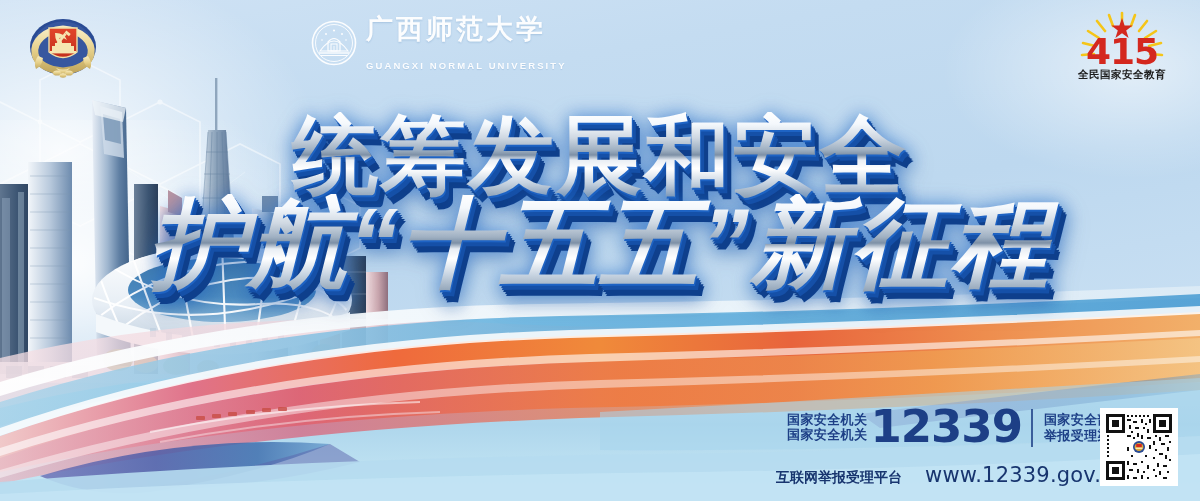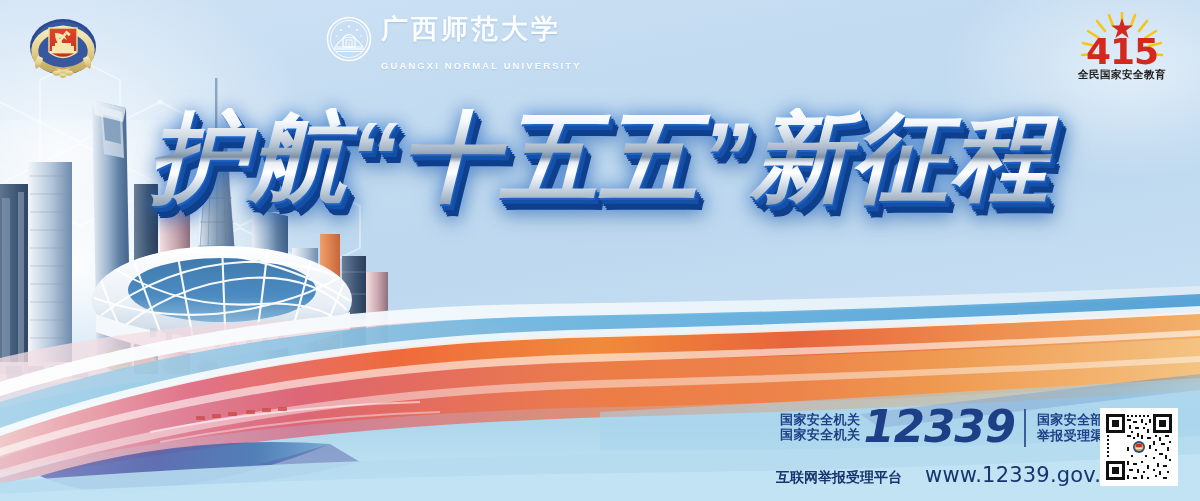--- a/index.html
+++ b/index.html
@@ -36,21 +36,21 @@
   .ribbon{position:absolute;left:0;bottom:0;width:1200px;height:215px;}
 
   .lowerwash{
     position:absolute;left:0;bottom:0;width:1200px;height:118px;
     background:linear-gradient(180deg,#b9dcee 0%, #aed6ec 35%, #bfe2f2 75%, #cdeaf6 100%);
   }
 
   
   .police-emblem{position:absolute;left:20px;top:16px;width:86px;height:62px;}
 
-  .uni-logo{position:absolute;left:326px;top:16px;display:flex;align-items:flex-start;gap:9px;opacity:.95;}
+  .uni-logo{position:absolute;left:311px;top:16px;display:flex;align-items:center;gap:9px;opacity:.95;}
   .uni-mark{width:46px;height:46px;flex:0 0 46px;}
   .uni-text{display:flex;flex-direction:column;line-height:1;}
   .uni-cn{
     font-family:"Liberation Serif","DejaVu Serif",serif;
     font-size:27px;color:#ffffff;letter-spacing:3px;font-weight:700;
     text-shadow:0 1px 2px rgba(120,160,200,.45);white-space:nowrap;
   }
   .uni-en{
     font-size:9.5px;color:#ffffff;letter-spacing:2.1px;font-weight:700;
     margin-top:18px;white-space:nowrap;text-shadow:0 1px 1px rgba(120,160,200,.35);
@@ -77,27 +77,27 @@
       drop-shadow(4.5px 6px 0 #0e3f8c)
       drop-shadow(0 0 9px rgba(40,120,220,.55))
       drop-shadow(0 5px 9px rgba(20,60,120,.32));
   }
   .hl-1{font-size:86px;}
   .hl-2{font-size:98px;margin-top:-4px;font-style:italic;}
 
   
   .footer{position:absolute;right:14px;bottom:8px;width:410px;height:86px;}
 
-  .fi-top{position:absolute;left:4px;top:2px;display:flex;align-items:center;}
+  .fi-top{position:absolute;left:11px;top:2px;display:flex;align-items:center;}
   .fi-l1{display:flex;flex-direction:column;line-height:1.12;margin-right:3px;}
   .fi-cn{font-size:13px;font-weight:700;color:#1d3f86;letter-spacing:.4px;white-space:nowrap;}
   .fi-num{
     font-family:"DejaVu Sans","Liberation Sans",sans-serif;
     font-size:45px;font-weight:900;color:#1d3f86;letter-spacing:-1px;
-    line-height:.86;margin-top:-2px;font-style:italic;
+    line-height:.86;margin-top:-2px;
   }
   .fi-sep{width:2px;height:38px;background:#1d3f86;opacity:.8;margin:0 11px 0 9px;}
   .fi-r{display:flex;flex-direction:column;line-height:1.25;}
   .fi-r-row{display:flex;align-items:center;gap:5px;}
   .fi-arrow{color:#1d3f86;font-size:13px;line-height:1;}
 
   .fi-bot{position:absolute;left:0;bottom:6px;display:flex;align-items:baseline;gap:23px;}
   .fi-plat{font-size:14px;font-weight:700;color:#18356f;white-space:nowrap;}
   .fi-url{
     font-family:"DejaVu Sans","Liberation Sans",sans-serif;
@@ -452,20 +452,21 @@
       <line x1="84" y1="44" x2="96" y2="45"></line>
     </g>
     <polygon points="56,8 58.6,15.6 66.6,15.6 60.2,20.4 62.6,28 56,23.3 49.4,28 51.8,20.4 45.4,15.6 53.4,15.6" fill="#d4281f"></polygon>
     <g fill="#d4281f" font-family="'DejaVu Sans','Liberation Sans',sans-serif" font-weight="900">
       <text x="56" y="54" font-size="36" text-anchor="middle" letter-spacing="-1">415</text>
     </g>
     <text x="56" y="68" font-size="10.5" text-anchor="middle" fill="#1c1c1c" font-weight="700" font-family="'DejaVu Sans','Liberation Sans',sans-serif" letter-spacing="0.5">全民国家安全教育</text>
   </svg>
 
   <div class="headline">
+    <span class="hl-line hl-1">统筹发展和安全</span>
     <span class="hl-line hl-2">护航“十五五”新征程</span>
   </div>
 
   <div class="footer">
 
     <div class="fi-top">
       <div class="fi-l1">
         <span class="fi-cn">国家安全机关</span>
         <span class="fi-cn">国家安全机关</span>
       </div>

